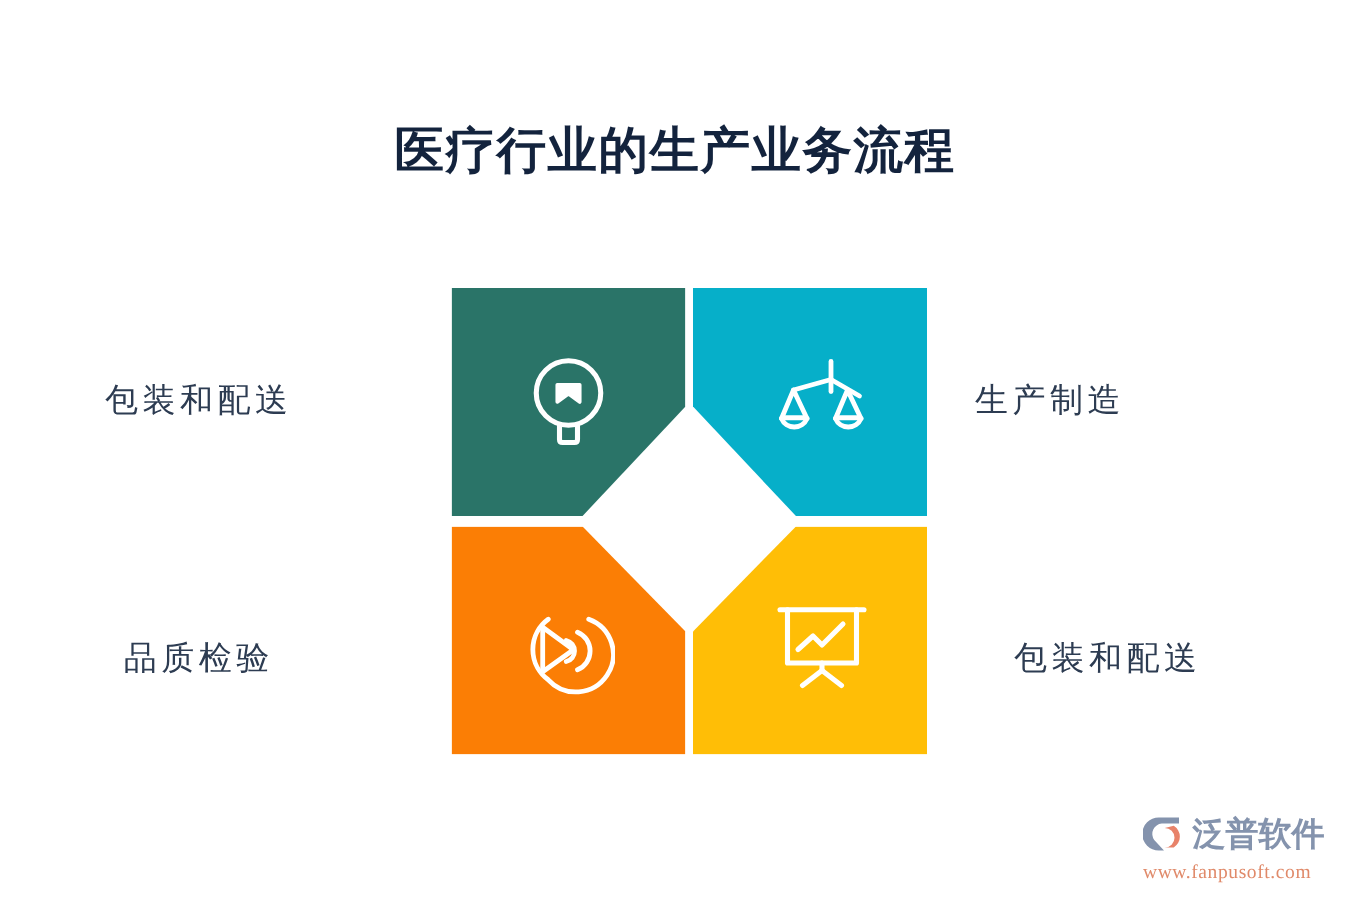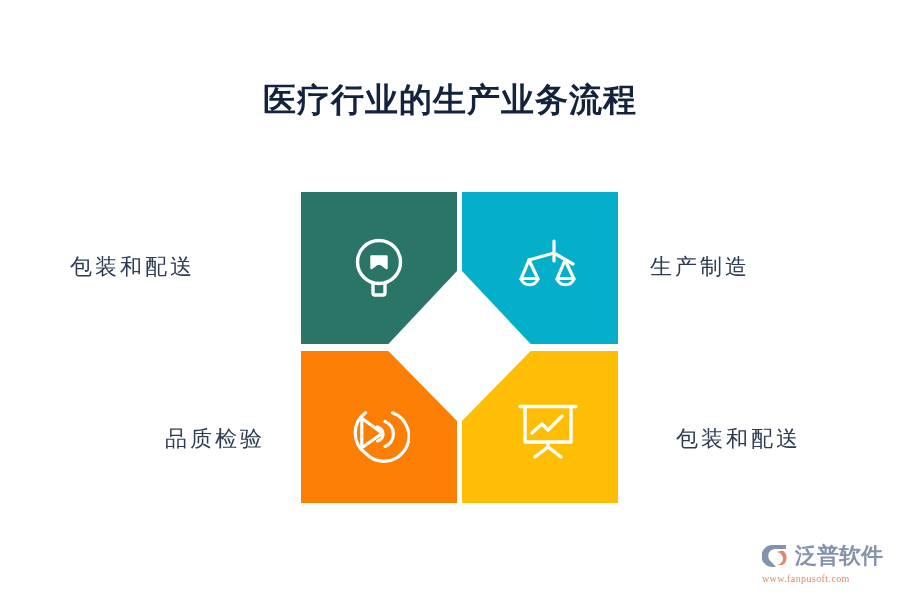--- a/index.html
+++ b/index.html
@@ -88,21 +88,21 @@
   
   .side-label {
     position: absolute;
     font-family: "Liberation Serif", "DejaVu Serif", serif;
     font-size: 22px;
     color: #2d3c52;
     letter-spacing: 3px;
     white-space: nowrap;
   }
   .label-pos-tl { left: 0; top: 252px; width: 265px; text-align: center; }
-  .label-pos-bl { left: 0; top: 424px; width: 265px; text-align: right; }
+  .label-pos-bl { left: 0; top: 424px; width: 265px; text-align: center; }
   .label-pos-tr { left: 650px; top: 252px; width: 250px; }
   .label-pos-br { left: 676px; top: 424px; width: 260px; }
 
   
   .watermark {
     position: absolute;
     left: 762px;
     top: 540px;
     width: 132px;
     height: 50px;
@@ -117,21 +117,21 @@
     font-family: Liberation Serif, serif;
     font-size: 22px;
     font-weight: bold;
     color: #8493ad;
     letter-spacing: 0px;
     margin-left: 3px;
     white-space: nowrap;
   }
   .wm-url {
     font-family: "Liberation Serif", "DejaVu Serif", serif;
-    font-size: 10px;
+    font-size: 13px;
     color: #e08a6a;
     letter-spacing: 0.4px;
     margin-top: 1px;
     white-space: nowrap;
   }
 </style>
 </head>
 <body>
 
 <div class="canvas">

